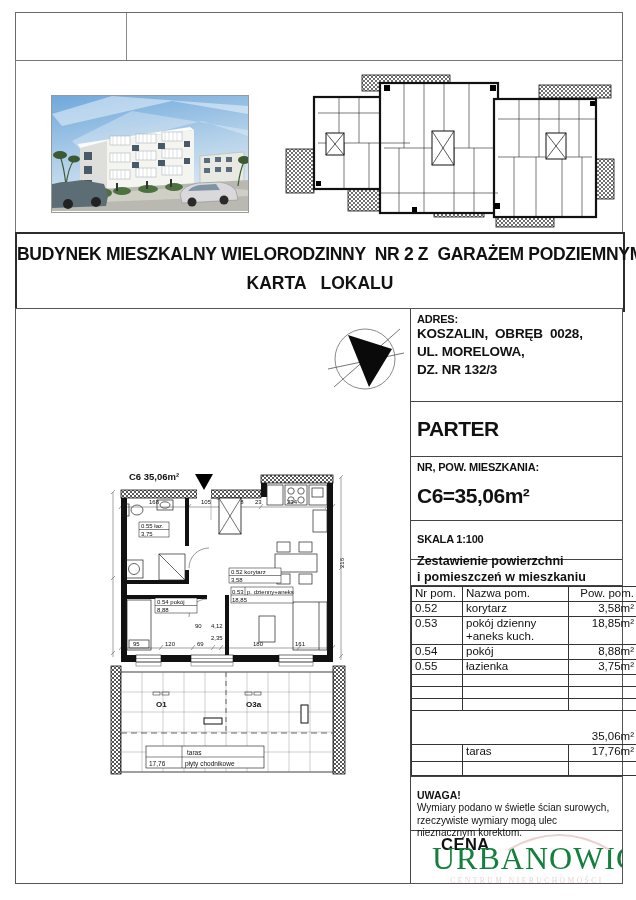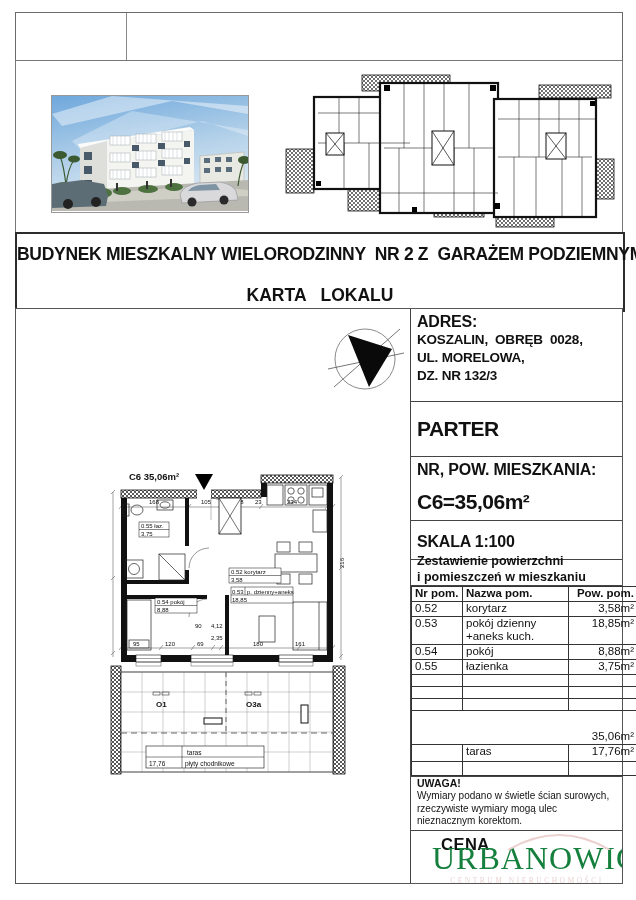--- a/index.html
+++ b/index.html
@@ -10,46 +10,46 @@
   
   .strip{left:15px;top:12px;width:606px;height:47px;}
   .strip .cell-l{position:absolute;left:0;top:0;width:110px;height:100%;border-right:1px solid #8a8a8a;}
   
   .media{left:15px;top:60px;width:606px;height:172px;border:1px solid #777;}
   .photo{position:absolute;left:35px;top:34px;width:196px;height:116px;border:1px solid #999;}
   .ovplan{position:absolute;left:268px;top:12px;width:334px;height:158px;}
   
   .titlebox{left:15px;top:232px;width:606px;height:76px;border:2px solid #2c2c2c;text-align:center;}
   .title-line{white-space:pre;font-weight:bold;font-size:17.5px;letter-spacing:-0.3px;line-height:1.0;margin-top:12px;}
-  .title-line2{white-space:pre;font-weight:bold;font-size:17.5px;margin-top:21px;}
+  .title-line2{white-space:pre;font-weight:bold;font-size:17.5px;margin-top:9px;}
   
   .main{left:15px;top:308px;width:606px;height:574px;border:1px solid #555;}
   .main-left{position:absolute;left:0;top:0;width:394px;height:100%;border-right:1px solid #444;}
   .compass{position:absolute;right:6px;top:8px;width:78px;height:84px;}
   .plan{position:absolute;left:45px;top:141px;width:300px;height:360px;}
   .main-right{position:absolute;left:395px;top:0;width:211px;height:100%;}
   .blk{position:absolute;left:0;width:211px;border-bottom:1px solid #444;box-sizing:border-box;padding:4px 6px;}
   .blk-adres{top:0;height:93px;}
   .blk-kond{top:93px;height:55px;}
   .blk-nr{top:148px;height:64px;}
   .blk-skala{top:220px;height:31px;}
   .blk-zt{top:243px;height:34px;padding-top:2px;}
   .blk-table{top:277px;height:190px;padding:0;border-bottom:none;}
-  .blk-uwagi{top:467px;height:55px;padding-top:0;border-top:1px solid #444;}
+  .blk-uwagi{top:467px;height:55px;padding-top:12px;border-top:1px solid #444;}
   .blk-cena{top:522px;height:52px;border-bottom:none;overflow:hidden;}
-  .lab{font-size:16px;font-weight:600;letter-spacing:-0.2px;}
+  .lab{font-size:11px;font-weight:600;letter-spacing:-0.2px;}
   .adr-line{font-size:13.5px;font-weight:600;white-space:pre;line-height:1.35;letter-spacing:-0.2px;}
   .bigval{font-size:21px;font-weight:bold;letter-spacing:-0.5px;margin-top:11px;}
   .zt-line{font-size:12.5px;font-weight:600;line-height:1.25;}
   table.pow{border-collapse:collapse;width:100%;table-layout:fixed;}
   table.pow td{border:1px solid #333;font-size:11.5px;padding:0 3px;vertical-align:top;overflow:hidden;}
   table.pow .c1{width:44px;}
   table.pow .c2{width:99px;}
   table.pow .c3{width:62px;text-align:right;}
-  table.pow td.hdr{font-weight:700;}
+  table.pow td.hdr{font-weight:400;}
   tr.rh{height:15px;} tr.r2h{height:28px;} tr.eh{height:12px;} tr.th{height:34px;} tr.trh{height:17px;} tr.lh{height:14px;}
   td.total{vertical-align:bottom !important;text-align:right;font-size:16px;padding-bottom:2px !important;}
   .wrap2{white-space:pre-line;line-height:1.1;margin-top:32px;}
   .uwagi-text{font-size:10px;line-height:1.25;margin-top:1px;width:196px;}
   .uwagi-lab{font-size:10.5px;font-weight:bold;}
   .cena-lab{font-size:16.5px;font-weight:bold;letter-spacing:0.5px;margin-left:24px;}
   .watermark{position:absolute;right:0;bottom:-2px;width:190px;text-align:center;pointer-events:none;}
   .wm1{font-family:"Liberation Serif",serif;font-size:32px;letter-spacing:1px;color:#15803d;line-height:1;}
   .wm2{font-family:"Liberation Serif",serif;font-size:7.5px;letter-spacing:2.5px;color:#ead4d4;margin-top:2px;}
   .wm-arc{position:absolute;right:8px;top:-14px;width:110px;height:22px;}

